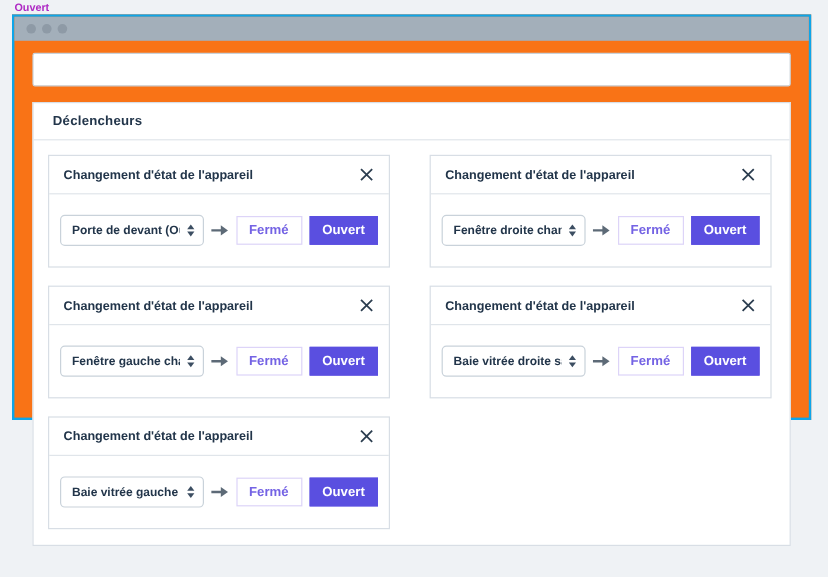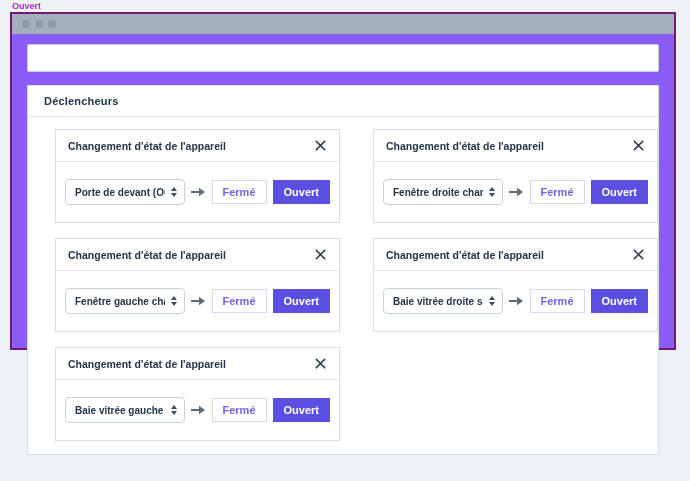--- a/index.html
+++ b/index.html
@@ -14,22 +14,22 @@
     position: absolute;
     top: 1px; left: 12px;
     font-size: 9px;
     font-weight: 600;
     color: #ae29c4;
   }
   .window {
     position: absolute;
     left: 10px; top: 12px;
     width: 666px; height: 338px;
-    border: 2px solid #701a75;
-    background: #8b5cf6;
+    border: 2px solid #0ea5e9;
+    background: #f97316;
   }
   .titlebar {
     height: 20px;
     background: #a3afba;
     display: flex;
     align-items: center;
     padding-left: 10px;
     gap: 5px;
   }
   .dot {
@@ -60,21 +60,21 @@
     height: 31px;
     line-height: 31px;
     padding: 0 16px;
     border-bottom: 1px solid #e0e5ea;
     font-size: 11px;
     font-weight: 700;
     color: #22354a;
     letter-spacing: 0.2px;
   }
   .cards {
-    padding: 12px 27px 13px;
+    padding: 12px 12px 13px;
     display: grid;
     grid-template-columns: 285px 285px;
     column-gap: 33px;
     row-gap: 15px;
   }
   .card {
     border: 1px solid #d8dee5;
     background: #ffffff;
     height: 94px;
   }

